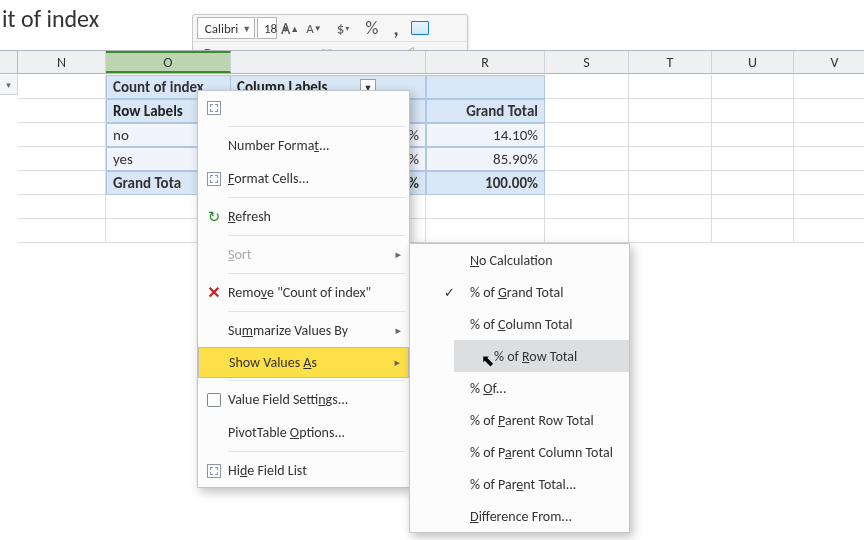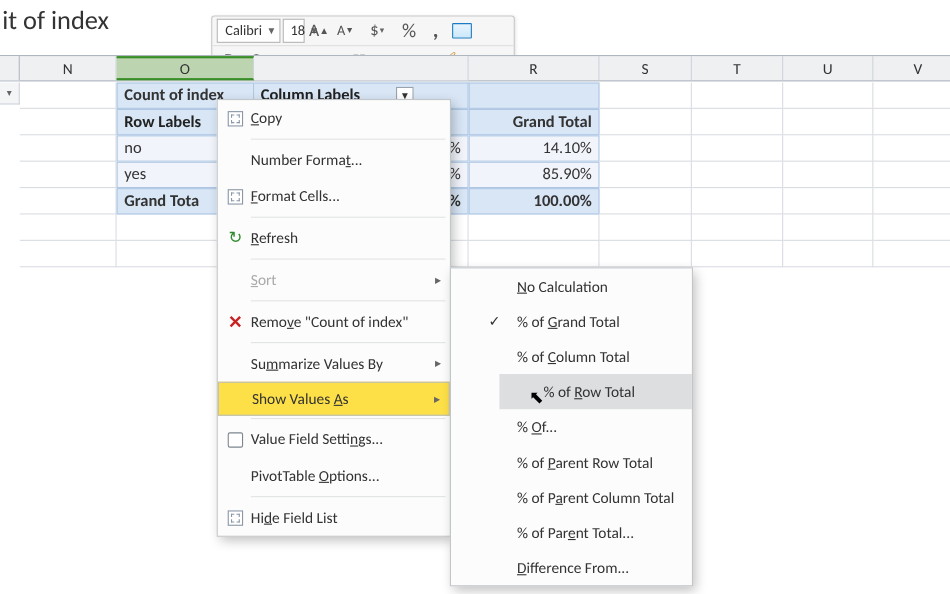--- a/index.html
+++ b/index.html
@@ -337,21 +337,20 @@
       <div class="gcell" style="width:82px"></div>
       <div class="gcell" style="width:82px"></div>
     </div>
 </div>
 
 <div class="ctx-menu main-menu" id="main-menu">
     <div class="ctx-item hoverable">
       <span class="icon-col">
         <span class="icon-square"></span>
       </span>
-      <span class="label"><span class="mnem">C</span>opy</span>
     </div>
     <div class="ctx-sep"></div>
     <div class="ctx-item hoverable">
       <span class="icon-col"></span>
       <span class="label">Number Forma<span class="mnem">t</span>...</span>
     </div>
     <div class="ctx-item hoverable">
       <span class="icon-col">
         <span class="icon-square"></span>
       </span>

